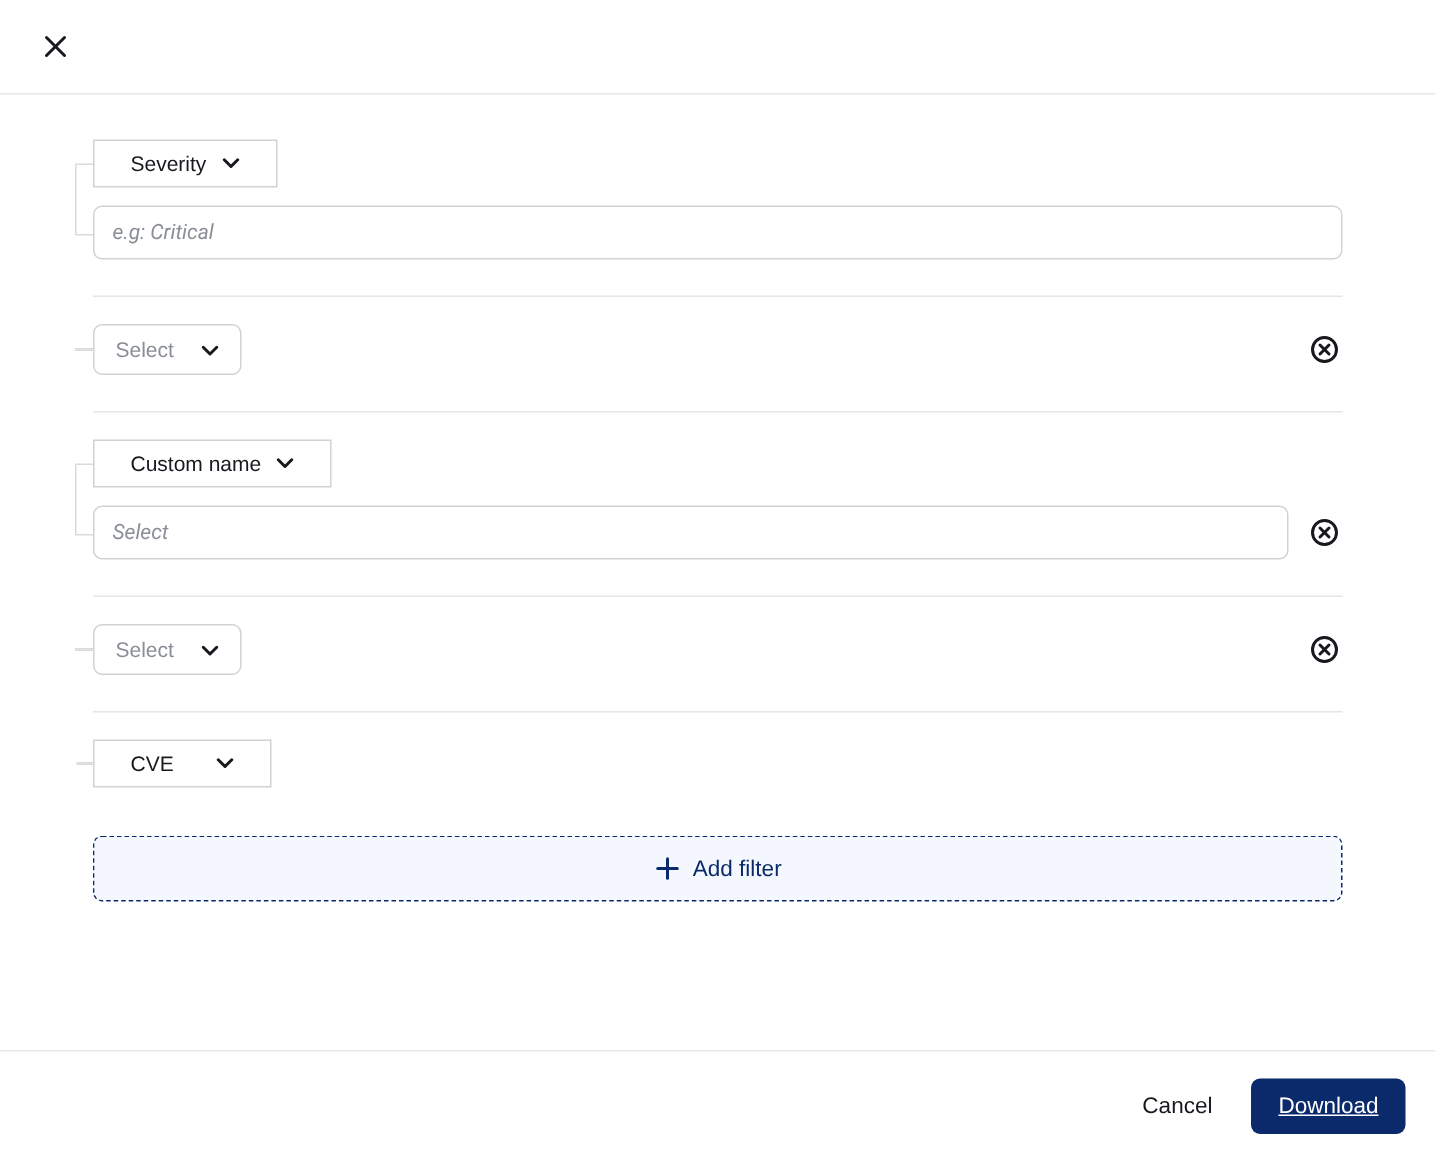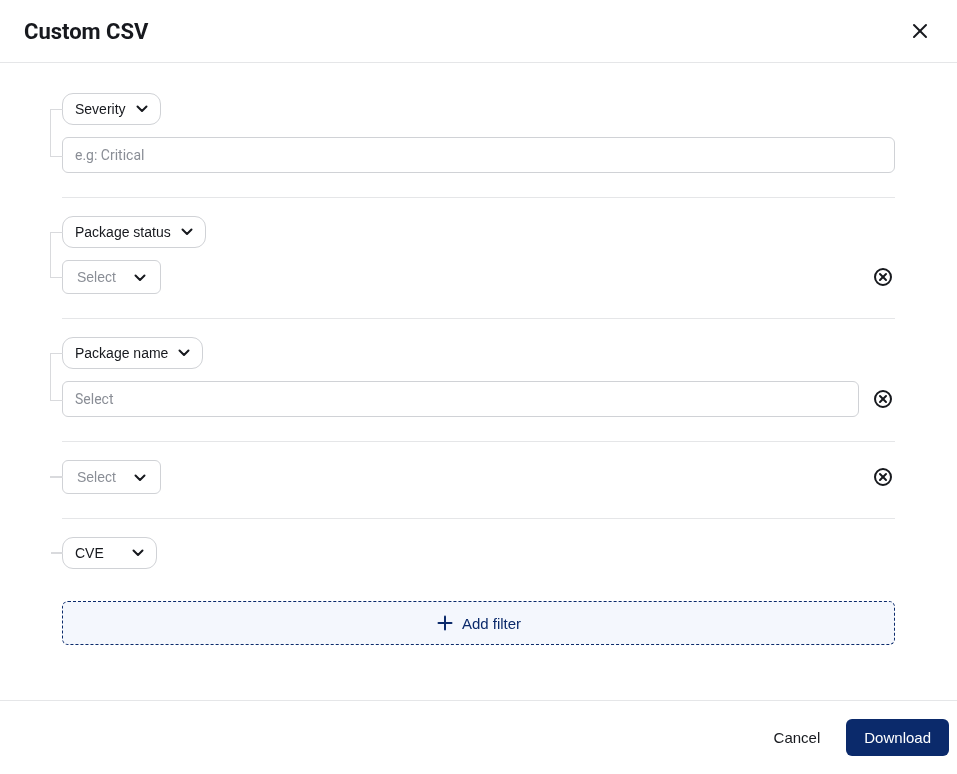--- a/index.html
+++ b/index.html
@@ -91,39 +91,40 @@
     .filter-row-bottom {
       display: flex;
       align-items: center;
       gap: 12px;
     }
     .select-pill {
       display: inline-flex;
       align-items: center;
       gap: 10px;
       border: 1px solid #d0d2d6;
-      border-radius: 11px;
+      border-radius: 0;
       background: #fff;
-      padding: 7px 12px;
+      padding: 7px 24px;
       font-size: 14px;
       color: #17191e;
       cursor: pointer;
     }
     .select-pill .chevron {
       display: flex;
     }
     .text-input {
       flex: 1;
       border: 1px solid #d0d2d6;
       border-radius: 6px;
       padding: 9px 12px;
       font-size: 14px;
       color: #3b82f6;
       outline: none;
       font-family: inherit;
+      font-style: italic;
     }
     .text-input::placeholder {
       color: #8a8e96;
     }
     .value-select {
       display: inline-flex;
       align-items: center;
       gap: 18px;
       border: 1px solid #d0d2d6;
       border-radius: 6px;
@@ -153,53 +154,53 @@
       align-items: center;
       justify-content: center;
       gap: 8px;
       cursor: pointer;
     }
     .modal-footer {
       display: flex;
       justify-content: flex-end;
       align-items: center;
       gap: 22px;
-      padding: 18px 8px;
+      padding: 18px 20px;
       border-top: 1px solid #e5e6e8;
     }
     .cancel-btn {
       background: none;
       border: none;
       font-size: 15px;
       color: #17191e;
       cursor: pointer;
       padding: 8px 4px;
     }
     .download-btn {
       background: #0b2a6b;
       color: #fff;
       border: none;
       border-radius: 6px;
       padding: 10px 18px;
       font-size: 15px;
       font-weight: 500;
       cursor: pointer;
+      text-decoration: underline;
     }
     .input-wrap {
       flex: 1;
       display: flex;
     }
   </style>
 </head>
 <body>
 
 <div class="modal">
 
   <div class="modal-header">
-    <h1 class="modal-title">Custom CSV</h1>
     <button class="close-btn">
       <svg width="18" height="18" viewBox="0 0 18 18" fill="none" stroke="#17191e" stroke-width="2" stroke-linecap="round">
         <line x1="3" y1="3" x2="15" y2="15"></line>
         <line x1="15" y1="3" x2="3" y2="15"></line>
       </svg>
     </button>
   </div>
 
   <div class="modal-body">
 
@@ -217,30 +218,20 @@
       </div>
       <div class="filter-row-bottom">
         <div class="input-wrap">
           <input class="text-input" placeholder="e.g: Critical" style="">
         </div>
       </div>
     </div>
 
     <div class="filter-block">
       <div class="connector"></div>
-      <div class="filter-row-top">
-        <button class="select-pill">
-          <span>Package status</span>
-          <span class="chevron">
-            <svg width="12" height="8" viewBox="0 0 12 8" fill="none" stroke="#17191e" stroke-width="2" stroke-linecap="round" stroke-linejoin="round">
-                <polyline points="1.5,1.5 6,6 10.5,1.5"></polyline>
-              </svg>
-          </span>
-        </button>
-      </div>
       <div class="filter-row-bottom">
         <button class="value-select">
           <span>Select</span>
           <span class="chevron">
             <svg width="12" height="8" viewBox="0 0 12 8" fill="none" stroke="#17191e" stroke-width="2" stroke-linecap="round" stroke-linejoin="round">
                 <polyline points="1.5,1.5 6,6 10.5,1.5"></polyline>
               </svg>
           </span>
         </button>
         <div style="flex:1"></div>
@@ -251,21 +242,21 @@
             <line x1="13" y1="7" x2="7" y2="13"></line>
           </svg>
         </button>
       </div>
     </div>
 
     <div class="filter-block">
       <div class="connector"></div>
       <div class="filter-row-top">
         <button class="select-pill">
-          <span>Package name</span>
+          <span>Custom name</span>
           <span class="chevron">
             <svg width="12" height="8" viewBox="0 0 12 8" fill="none" stroke="#17191e" stroke-width="2" stroke-linecap="round" stroke-linejoin="round">
                 <polyline points="1.5,1.5 6,6 10.5,1.5"></polyline>
               </svg>
           </span>
         </button>
       </div>
       <div class="filter-row-bottom">
         <div class="input-wrap">
           <input class="text-input" placeholder="Select" style="">

